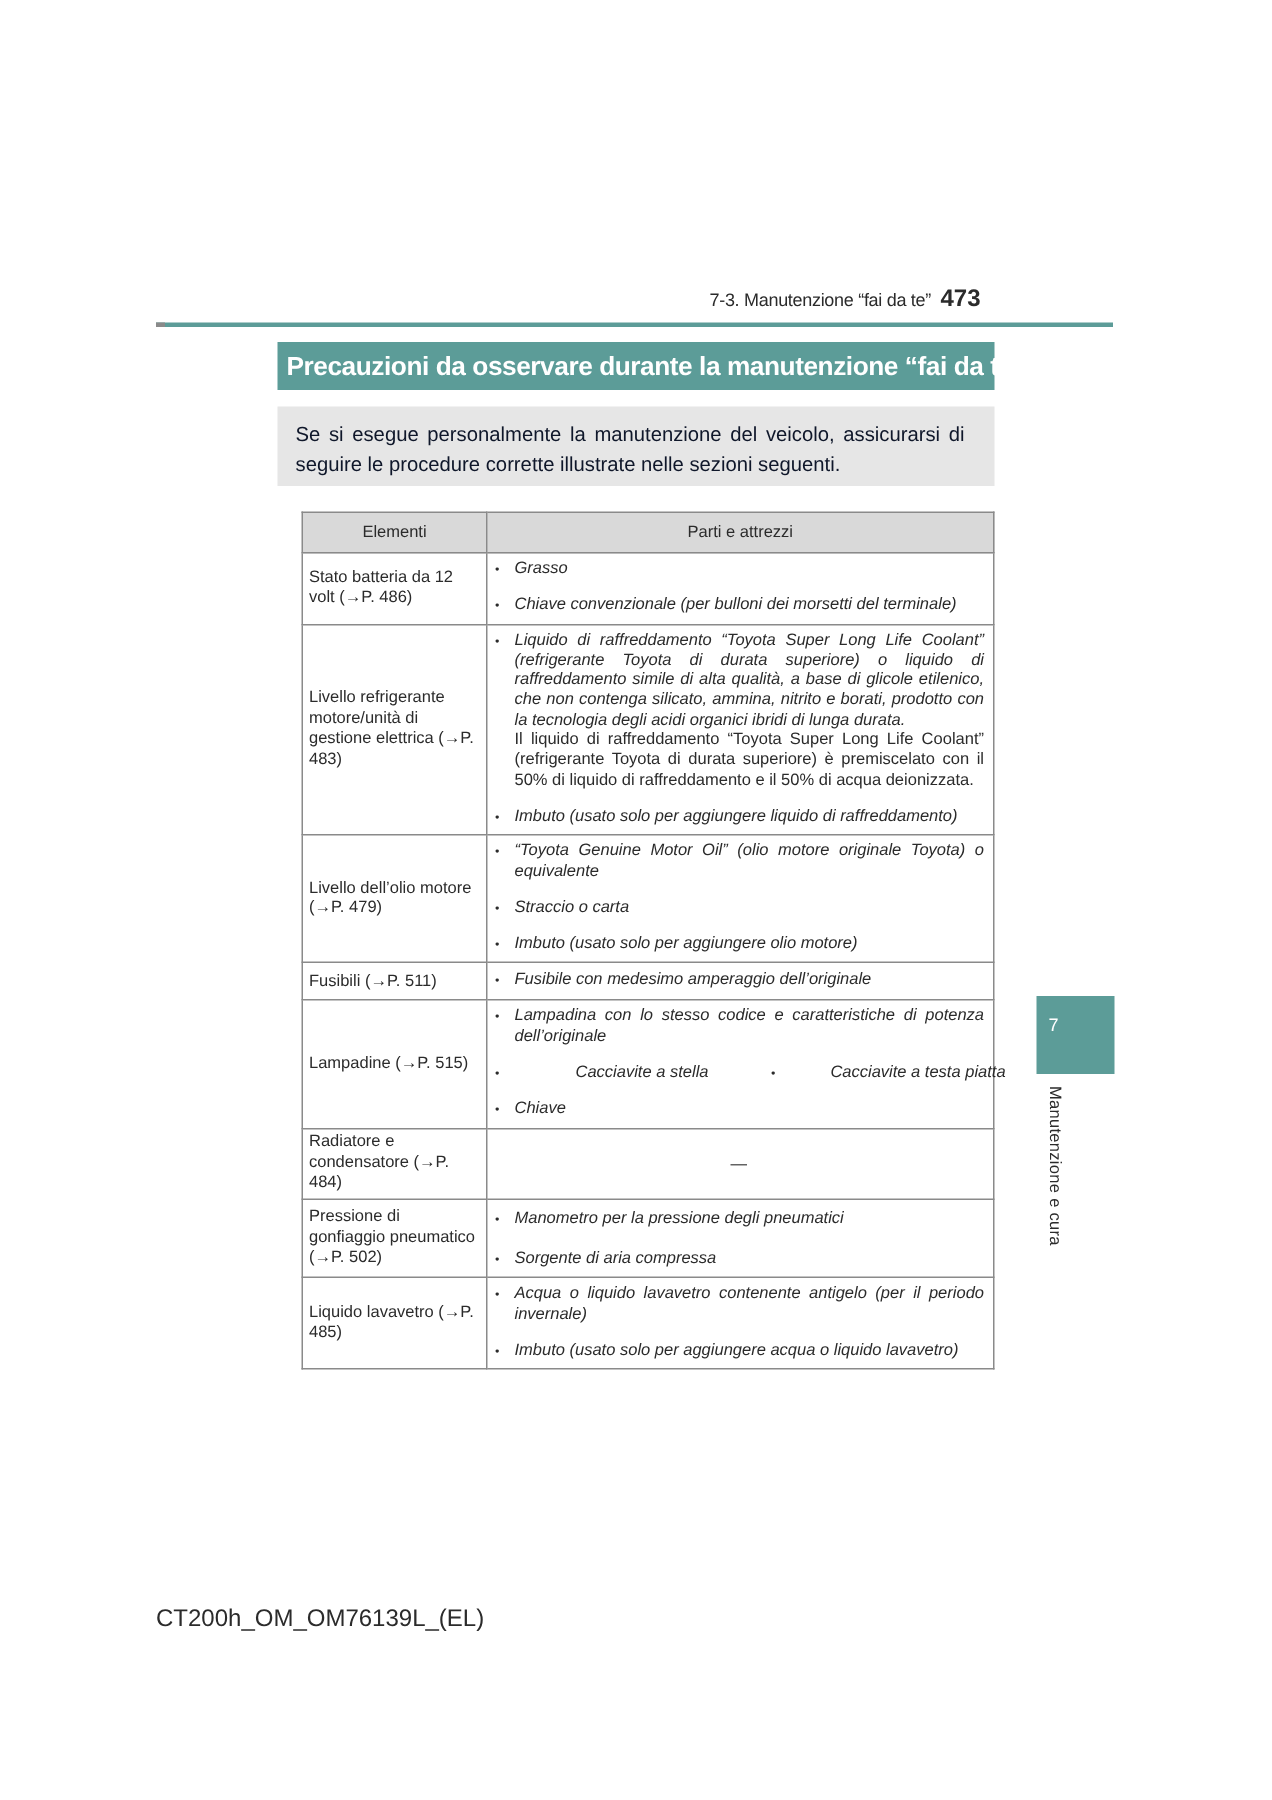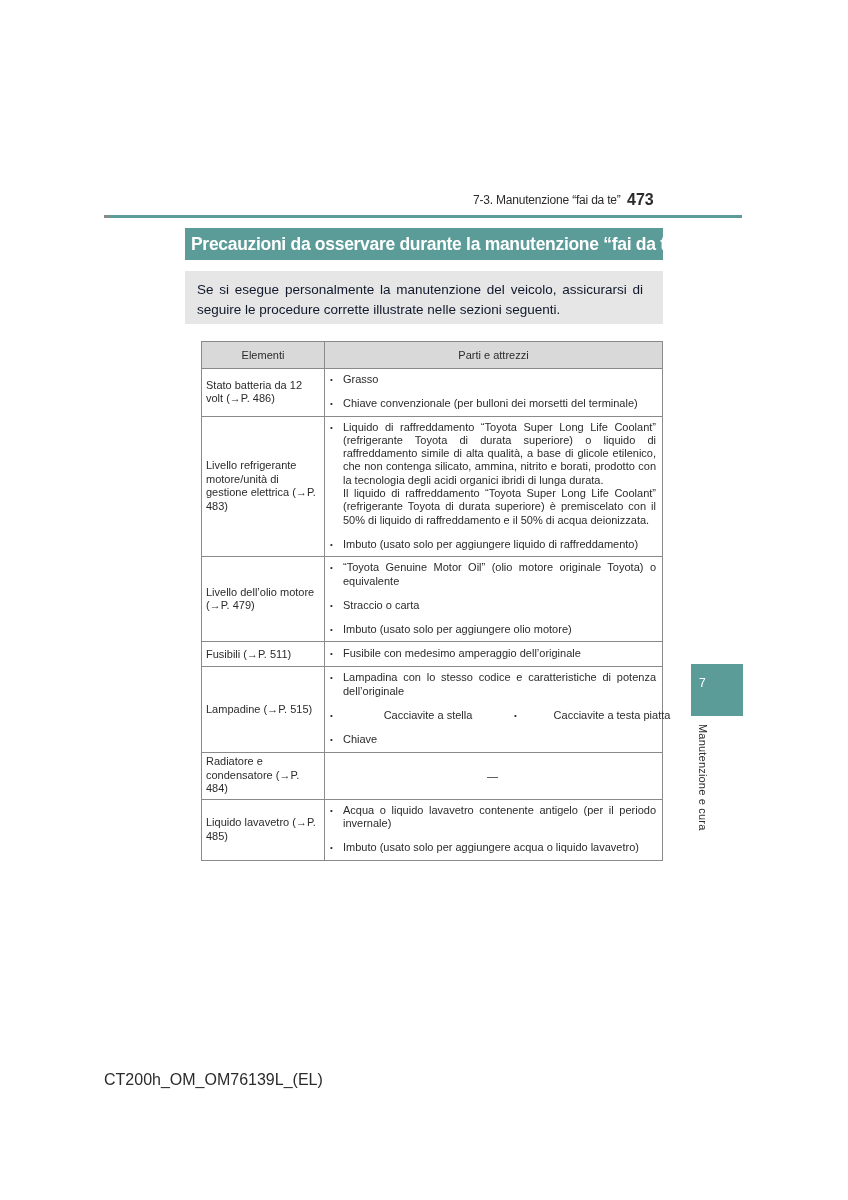--- a/index.html
+++ b/index.html
@@ -18,21 +18,21 @@
   .intro-box { position:absolute; left:185px; top:271px; width:478px; height:53px; background:#e6e6e6;
                box-sizing:border-box; padding:9px 20px 0 12px; font-size:13.5px; line-height:20px; color:#0f172a;
                text-align:justify; text-align-last:left; }
 
   table.parts { position:absolute; left:201px; top:341px; width:462px; border-collapse:collapse;
                 font-size:11px; color:#2b2b2b; table-layout:fixed; }
   table.parts th, table.parts td { border:1px solid #8a8a8a; }
   table.parts th { background:#d9d9d9; font-weight:normal; height:24px; font-size:11px; }
   table.parts td.elem { width:120px; padding:0 4px 0 4px; vertical-align:middle; line-height:13.5px; }
   table.parts td.parts-cell { padding:4px 6px 4px 4px; vertical-align:top; }
-  .item { position:relative; padding-left:14px; line-height:13.3px; margin:0 0 11px 0; text-align:justify; }
+  .item { position:relative; padding-left:14px; line-height:13.3px; margin:0 0 11px 0; text-align:justify;font-style:italic; }
   .item:last-child { margin-bottom:1px; }
   .item::before { content:"\2022"; position:absolute; left:1px; top:0; font-size:8px; }
   .item.nojust { text-align:center; }
   .para { line-height:13.3px; text-align:justify; padding-left:14px; }
   .pair { display:flex; margin:0 0 11px 0; }
   .pair .item { flex:0 0 170px; margin:0; }
   .dash-cell { text-align:center; vertical-align:middle !important; height:38px; }
 
   .chapter-tab { position:absolute; left:691px; top:664px; width:52px; height:52px; background:#5c9c98; }
   .chapter-num { position:absolute; left:8px; top:12px; color:#ffffff; font-size:12px; }
@@ -104,20 +104,27 @@
         </div>
         <div class="item">Chiave</div>
       </td>
     </tr>
 
     <tr>
       <td class="elem">Radiatore e condensatore (→P. 484)</td>
       <td class="parts-cell dash-cell">—</td>
     </tr>
 
+    <tr>
+      <td class="elem">Pressione di gonfiaggio pneumatico (→P. 502)</td>
+      <td class="parts-cell" style="padding-top:6px">
+        <div class="item" style="margin-bottom:14px">Manometro per la pressione degli pneumatici</div>
+        <div class="item">Sorgente di aria compressa</div>
+      </td>
+    </tr>
 
     <tr>
       <td class="elem">Liquido lavavetro (→P. 485)</td>
       <td class="parts-cell">
         <div class="item">Acqua o liquido lavavetro contenente antigelo (per il periodo invernale)</div>
         <div class="item">Imbuto (usato solo per aggiungere acqua o liquido lavavetro)</div>
       </td>
     </tr>
   </tbody>
 </table>

